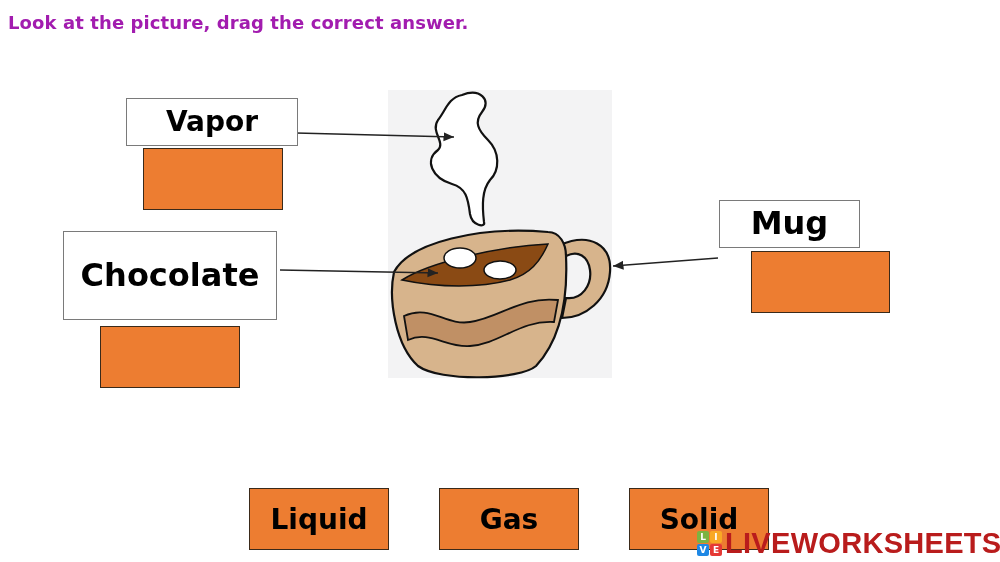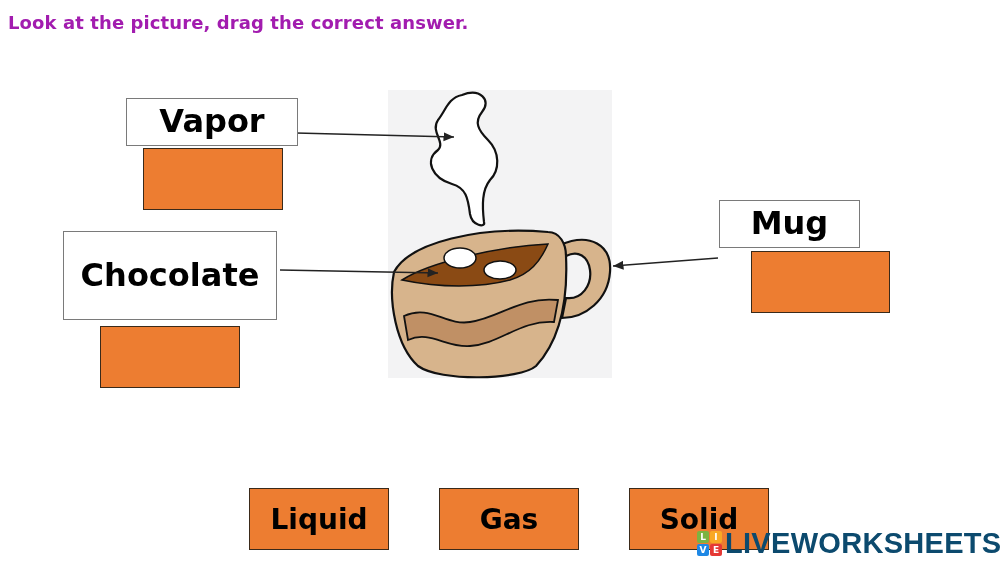--- a/index.html
+++ b/index.html
@@ -11,21 +11,21 @@
                font-weight:bold; color:#000; line-height:1.05; }
   .drop { position:absolute; background:#ed7d31; border:1.5px solid #3a2a1a; box-sizing:border-box; }
   .chip { position:absolute; background:#ed7d31; border:1.5px solid #3a2a1a; box-sizing:border-box;
           display:flex; align-items:center; justify-content:center; font-weight:bold; font-size:28px; color:#000;
           cursor:grab;margin-top:36px; }
   .picture { position:absolute; left:388px; top:90px; width:224px; height:288px; background:#f3f3f4; }
   .overlay { position:absolute; left:0; top:0; }
   .logo { position:absolute; left:697px; top:527px; display:flex; align-items:center; }
   .logo-grid { display:grid; grid-template-columns:12px 12px; grid-template-rows:12px 12px; gap:1px; margin-right:3px; }
   .logo-grid span { display:flex; align-items:center; justify-content:center; font-size:9px; font-weight:bold; color:#fff; border-radius:2px; }
-  .logo-text { font-family:"Liberation Sans", sans-serif; font-weight:bold; font-size:29px; color:#0c4a6e; letter-spacing:0.3px; }
+  .logo-text { font-family:"Liberation Sans", sans-serif; font-weight:bold; font-size:29px; color:#b91c1c; letter-spacing:0.3px; }
 </style>
 </head>
 <body>
 
 <div class="title">Look at the picture, drag the correct answer.</div>
 
 <div class="picture"></div>
 
 <svg class="overlay" width="1000" height="562">
   <defs>
@@ -54,21 +54,21 @@
 
   <g>
     <path d="M404,316 C430,304 446,326 470,322 C500,318 520,296 558,300 L554,322 C520,320 500,344 470,346 C446,348 430,330 408,340 Z" fill="#c09065" stroke="#111" stroke-width="1.8"></path>
   </g>
 
   <line x1="296" y1="133" x2="454" y2="137" stroke="#222" stroke-width="1.5" marker-end="url(#arr)"></line>
   <line x1="280" y1="270" x2="438" y2="273" stroke="#222" stroke-width="1.5" marker-end="url(#arr)"></line>
   <line x1="718" y1="258" x2="613" y2="266" stroke="#222" stroke-width="1.5" marker-end="url(#arr)"></line>
 </svg>
 
-<div class="label-box" style="left:126px; top:98px; width:172px; height:48px; font-size:32px;">
+<div class="label-box" style="left:126px; top:98px; width:172px; height:48px; font-size:28px;">
   <span>Vapor</span>
 </div>
 <div class="drop" style="left:143px; top:148px; width:140px; height:62px;"></div>
 
 <div class="label-box" style="left:63px; top:231px; width:214px; height:89px; font-size:32px; flex-direction:row;">
   <span>Chocolate</span>
 </div>
 <div class="drop" style="left:100px; top:326px; width:140px; height:62px;"></div>
 
 <div class="label-box" style="left:719px; top:200px; width:141px; height:48px; font-size:32px;">

